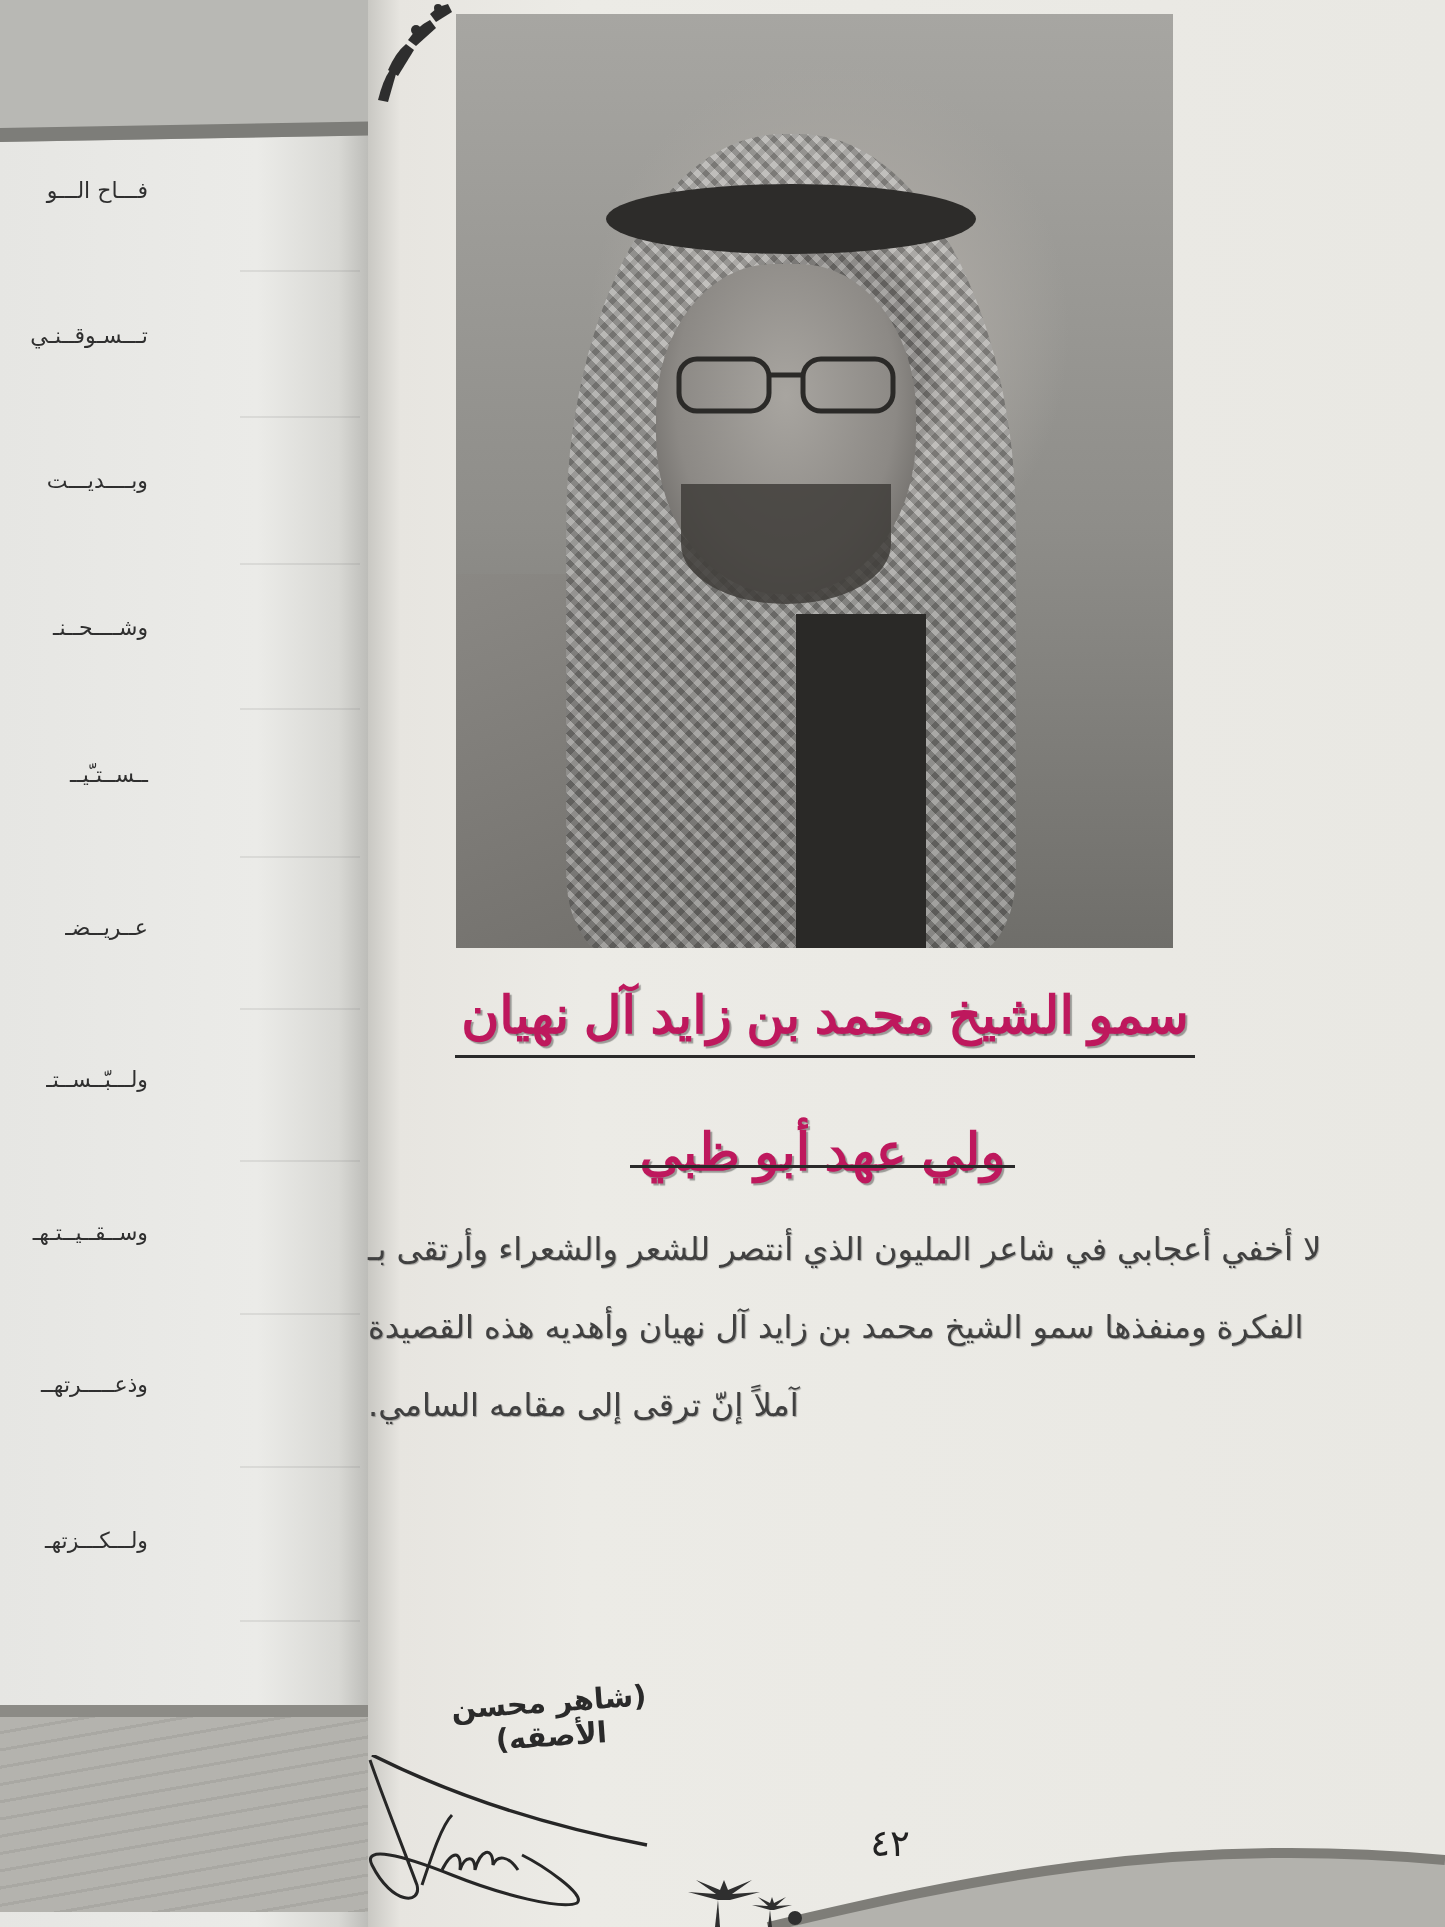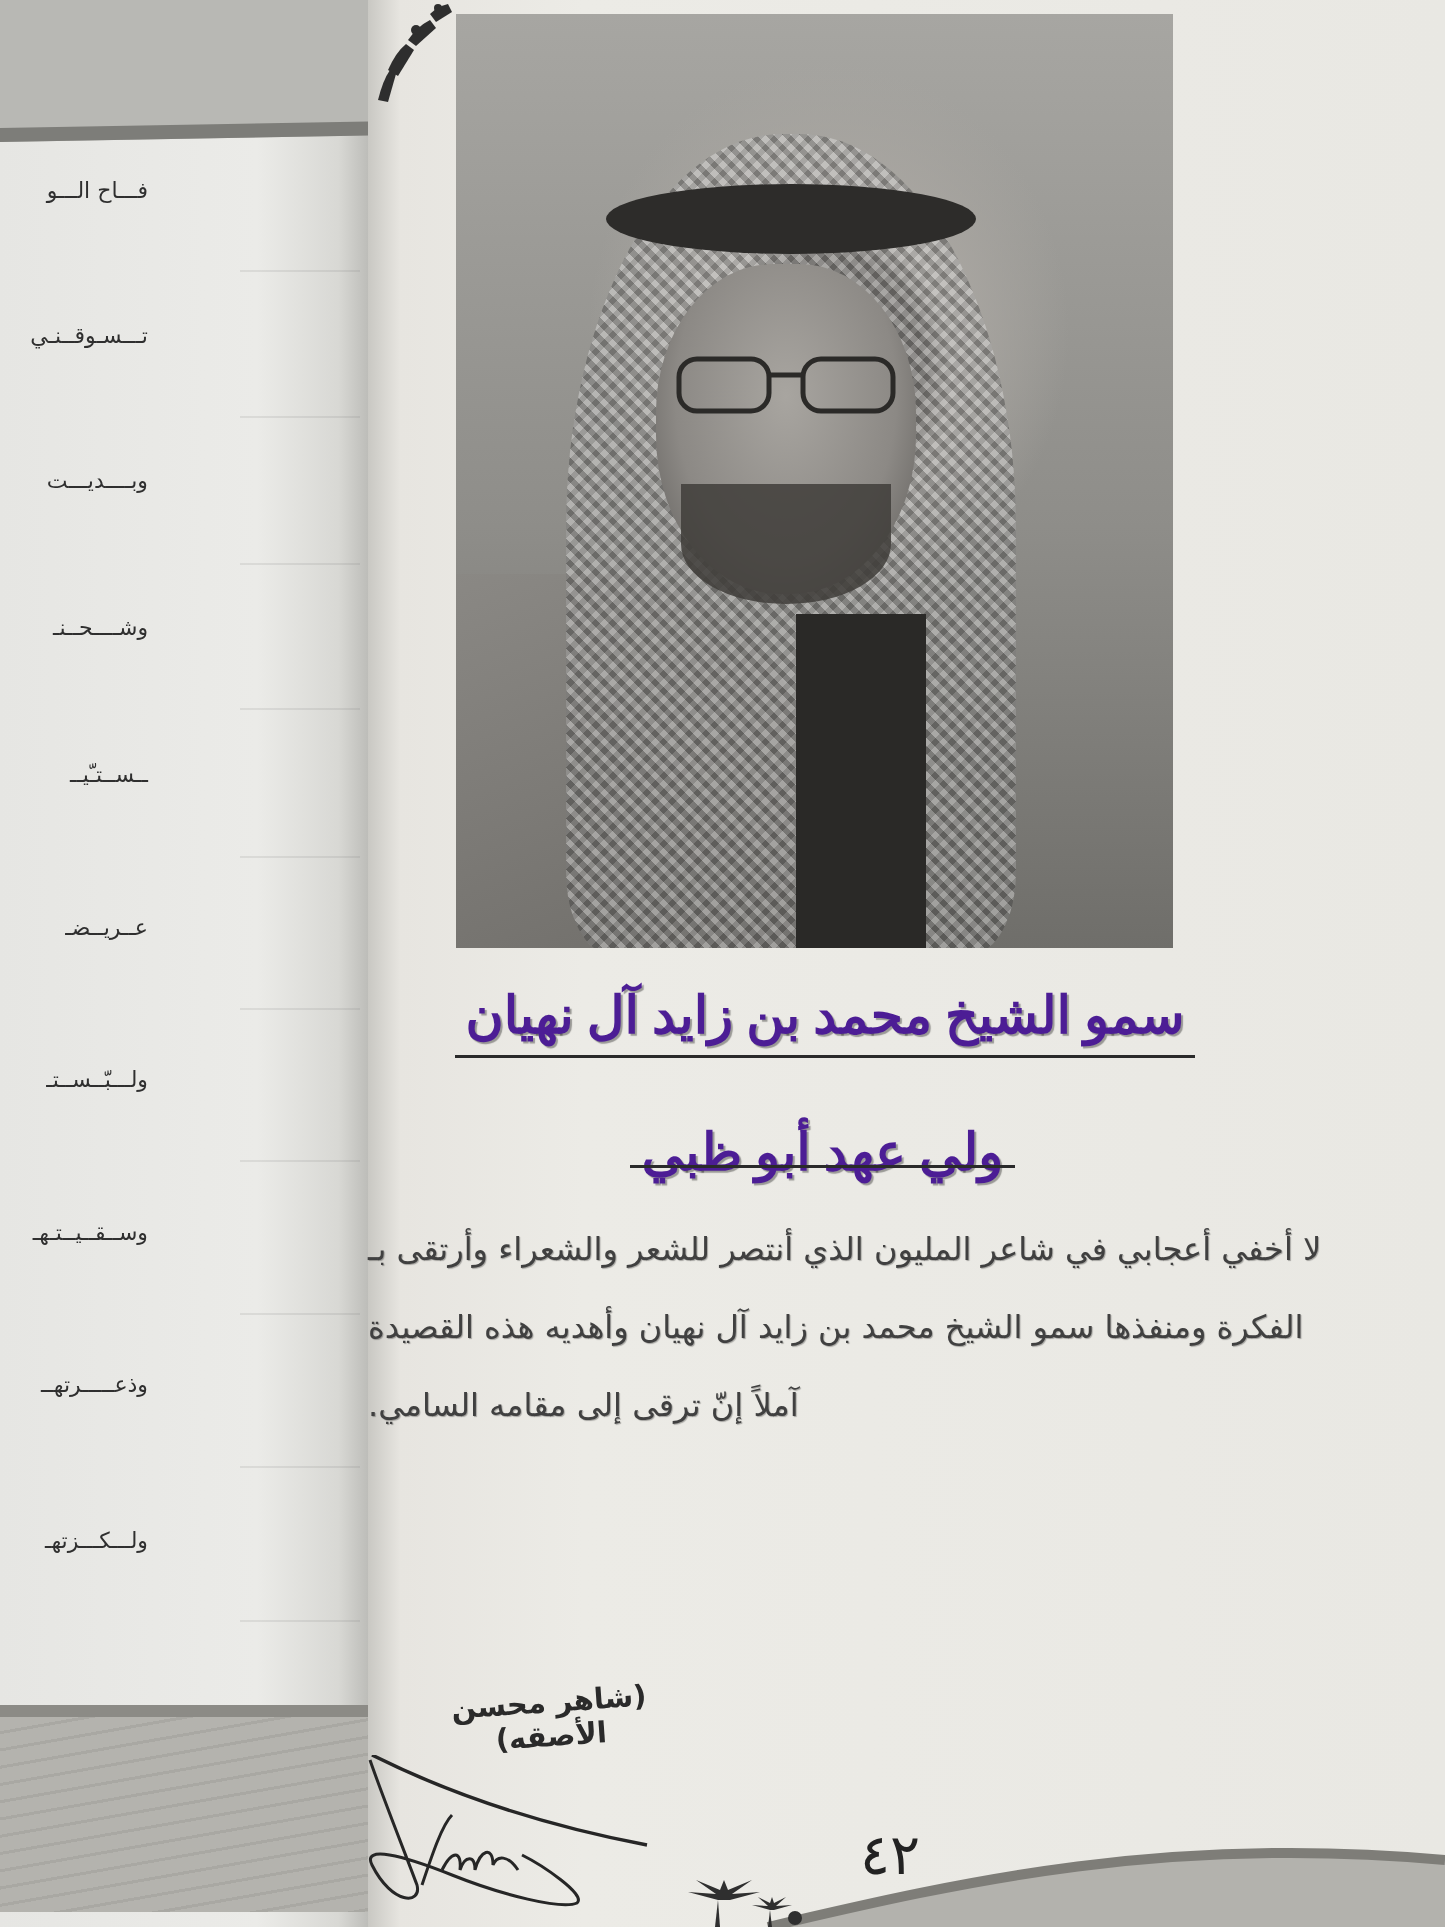--- a/index.html
+++ b/index.html
@@ -76,21 +76,21 @@
     position:absolute; left:340px; top:600px; width:130px; height:340px;
     background:#2a2927;
   }
   .photo .shoulder-l {
     position:absolute; left:0; top:560px; width:360px; height:380px;
     background:linear-gradient(160deg,#8a8884 0%,#6f6d69 100%);
     border-top-right-radius:60%;
   }
   .title {
     position:absolute; direction:rtl; text-align:center;
-    font-family:Liberation Serif, serif; font-weight:bold; color:#4c1d95;
+    font-family:Liberation Sans, sans-serif; font-weight:bold; color:#be185d;
     text-shadow:2px 2px 1px rgba(0,0,0,0.35);
   }
   .title-line1 { left:455px; top:985px; width:740px; font-size:52px; }
   .underline1 { position:absolute; left:455px; top:1055px; width:740px; height:3px; background:#2a2a2a; }
   .title-line2 { left:630px; top:1095px; width:385px; font-size:52px;margin-top:27px; }
   .underline2 { position:absolute; left:630px; top:1165px; width:385px; height:3px; background:#2a2a2a; }
   .body-text {
     position:absolute; left:368px; top:1210px; width:1030px;
     direction:rtl; text-align:left;
     font-family:"DejaVu Sans", sans-serif; font-weight:normal;
@@ -102,21 +102,21 @@
   .body-line.last { padding-right:400px; }
   .author {
     position:absolute; left:395px; top:1685px; width:310px;
     direction:rtl; text-align:center;
     font-family:"DejaVu Sans", sans-serif; font-weight:bold; font-size:29px; color:#2a2a2a;
     transform:rotate(-4deg);
   }
   .signature { position:absolute; left:362px; top:1755px; width:290px; height:160px; }
   .page-number {
     position:absolute; left:840px; top:1822px; width:100px;
-    text-align:center; font-family:"DejaVu Sans", sans-serif; font-size:56px; color:#222;
+    text-align:center; font-family:"DejaVu Sans", sans-serif; font-size:37px; color:#222;
   }
   .footer-wave { position:absolute; left:368px; top:1840px; width:1077px; height:87px; }
   .palms { position:absolute; left:680px; top:1880px; width:130px; height:47px; }
 </style>
 </head>
 <body>
 
 <div class="page-left">
   <div class="left-header-band"></div>
   <div class="left-verses">

